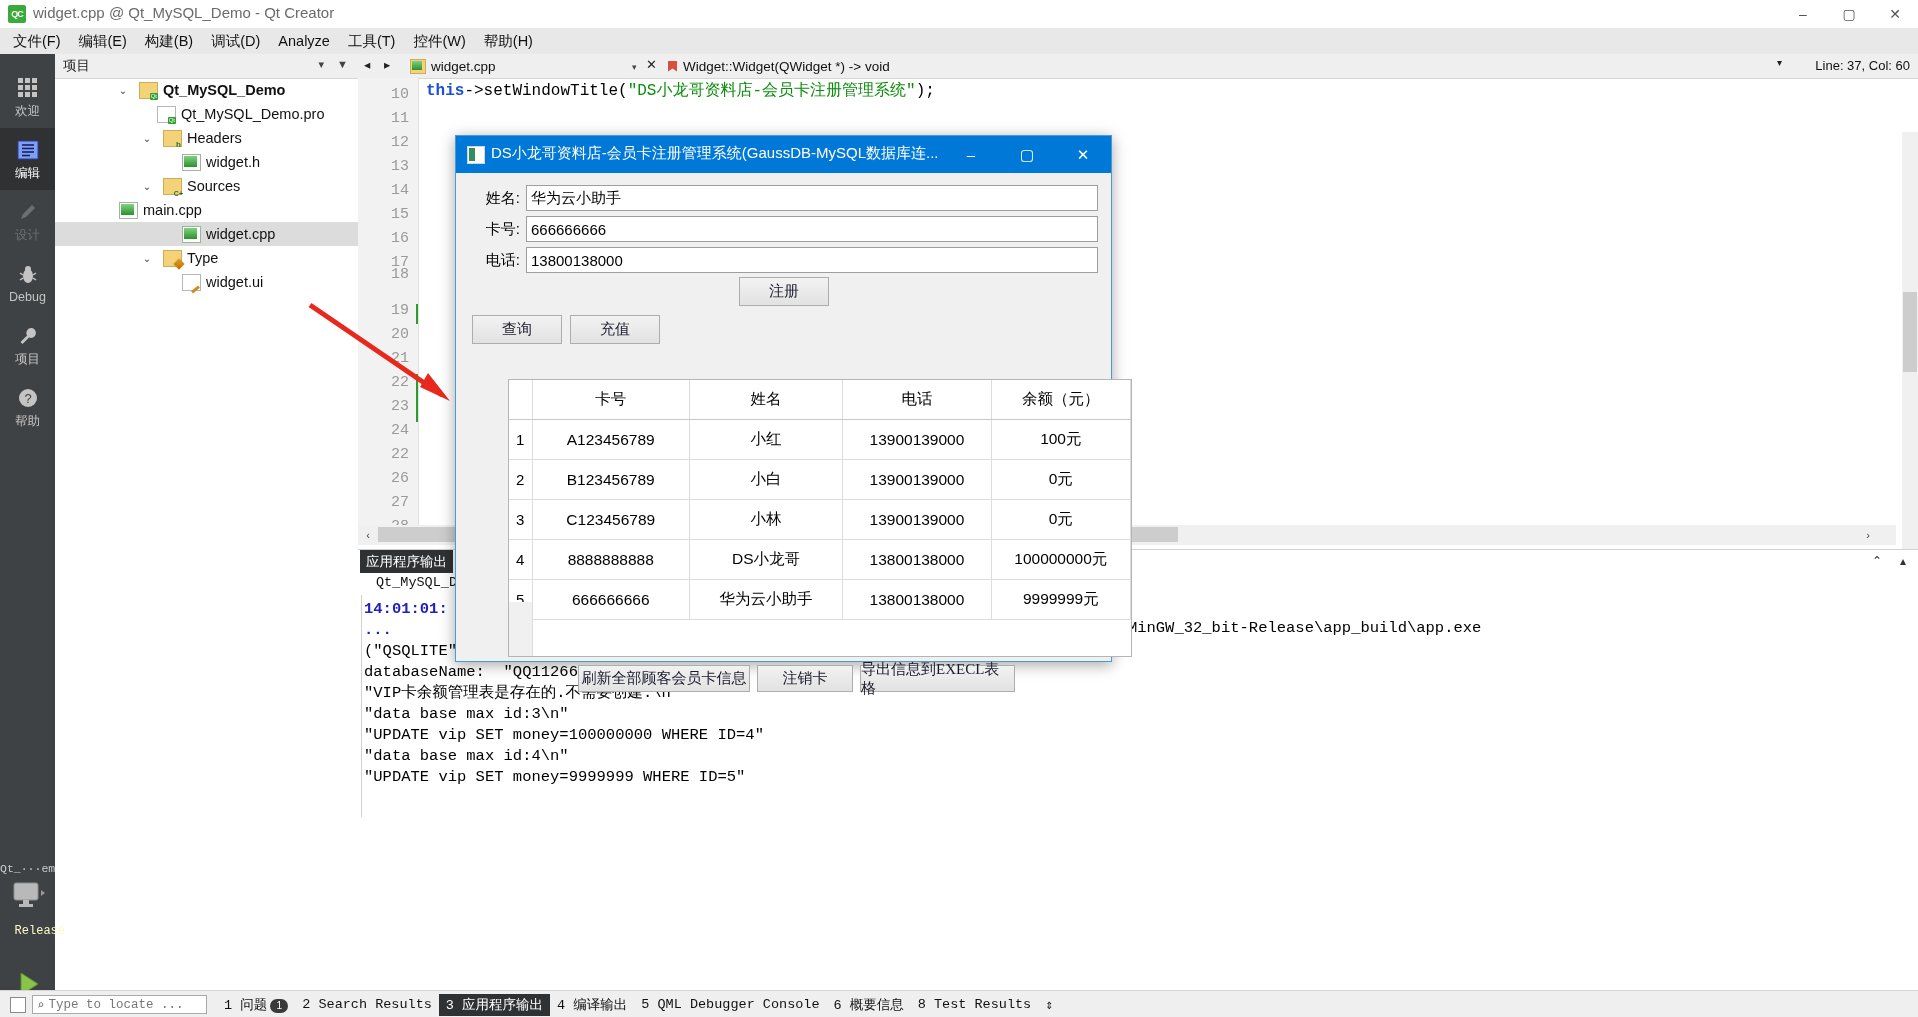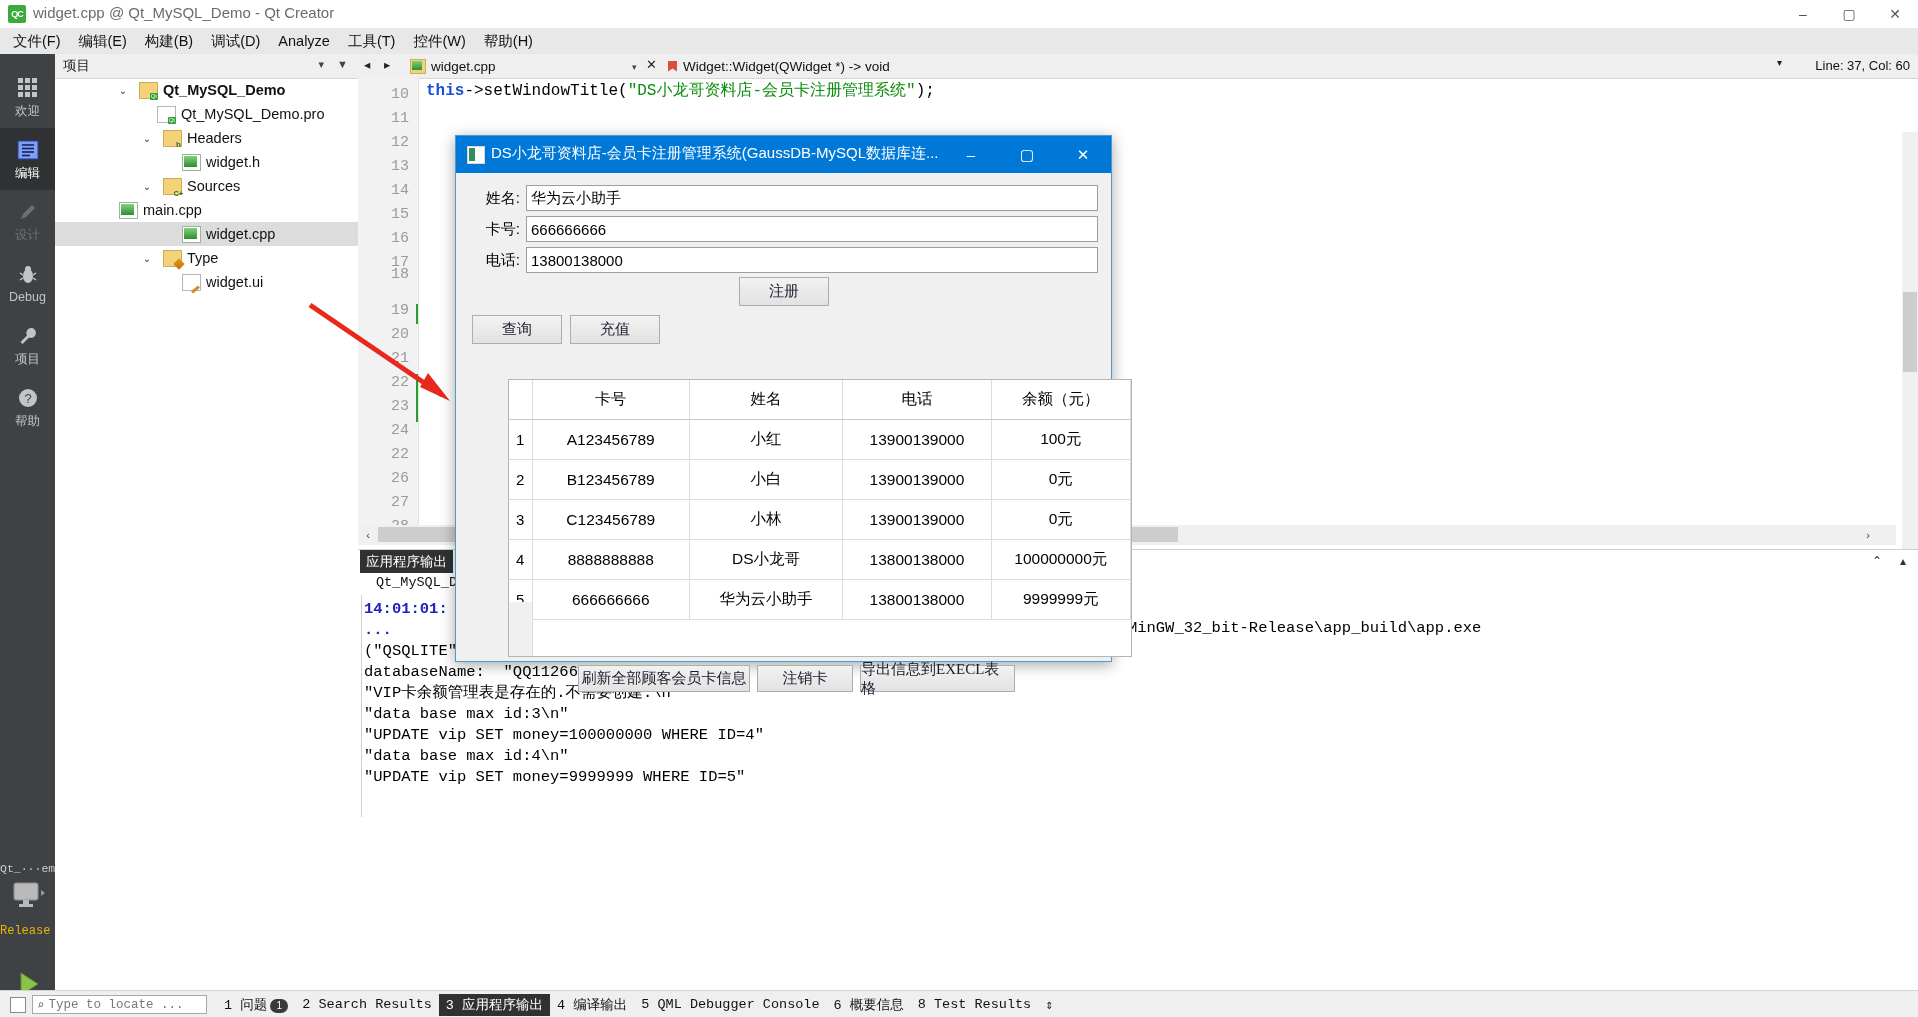--- a/index.html
+++ b/index.html
@@ -30,21 +30,21 @@
   .mode{width:55px;height:62px;display:flex;flex-direction:column;align-items:center;justify-content:center;
         color:#c4c4c4;font-size:12.5px;}
   .mode.sel{background:#2f3133;color:#ffffff;}
   .mode.dim{color:#6d7072;}
   .mode .mi{height:26px;display:flex;align-items:center;justify-content:center;margin-bottom:2px;}
   .dotgrid{display:grid;grid-template-columns:repeat(3,5px);grid-template-rows:repeat(3,5px);gap:2px;}
   .dotgrid i{background:#c4c4c4;display:block;}
   .kitlabel{position:absolute;left:0;top:808px;width:55px;color:#c9c9c9;font-size:11.5px;
             text-align:center;font-family:"Liberation Mono","DejaVu Sans Mono",monospace;overflow:hidden;white-space:nowrap;}
   .kitbox{position:absolute;left:0;top:826px;width:55px;text-align:center;}
-  .kitname{position:absolute;left:0;top:870px;width:65px;text-align:left;color:#eab308;font-size:12px;
+  .kitname{position:absolute;left:0;top:870px;width:65px;text-align:right;color:#fef9c3;font-size:12px;
            font-family:"Liberation Mono","DejaVu Sans Mono",monospace;}
   .runbtn{position:absolute;left:14px;width:30px;height:30px;}
 
   
   .projpanel{position:absolute;left:55px;top:54px;width:303px;height:495px;background:#ffffff;}
   .projhead{position:absolute;left:0;top:0;width:303px;height:24px;background:#efefef;border-bottom:1px solid #d6d6d6;}
   .projhead .lbl{position:absolute;left:8px;top:3px;font-size:13.5px;color:#222;}
   .projhead .ic{position:absolute;top:4px;font-size:11px;color:#444;}
   .tree{position:absolute;left:0;top:24px;width:303px;}
   .trow{height:24px;display:flex;align-items:center;font-size:14.5px;color:#111;white-space:nowrap;}

